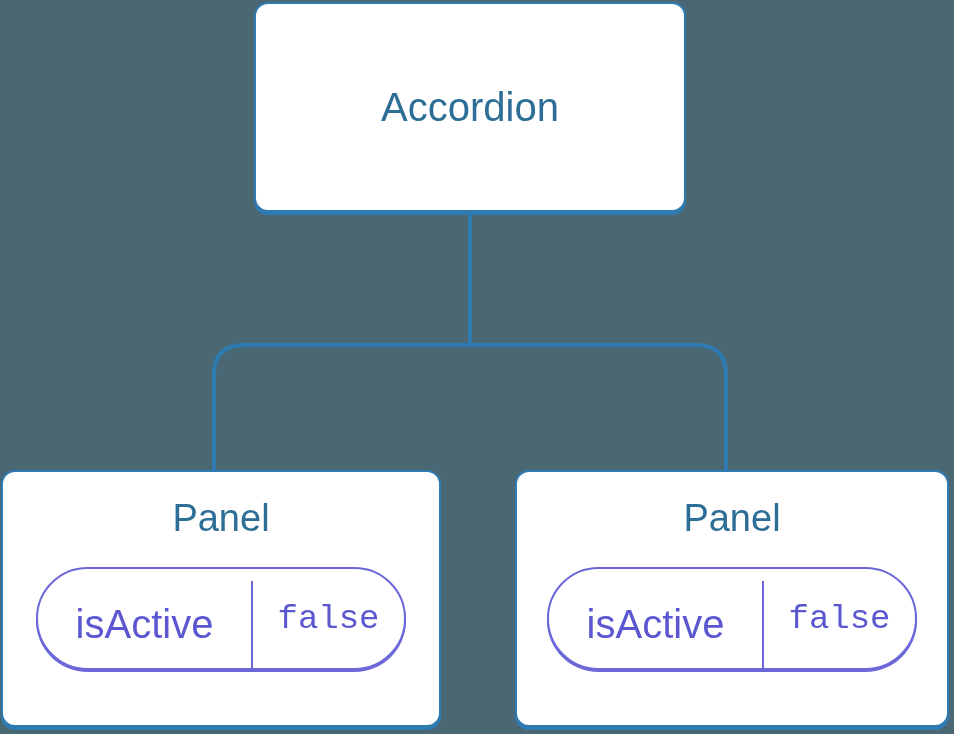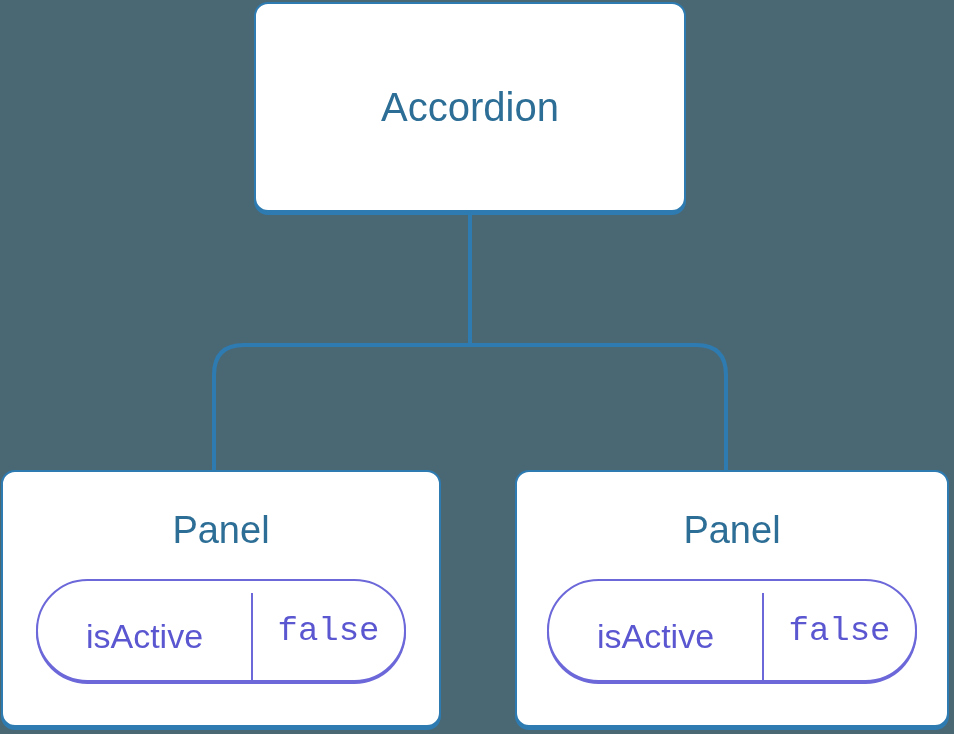--- a/index.html
+++ b/index.html
@@ -41,21 +41,21 @@
   .connector-svg{
     position:absolute;left:0;top:0;width:954px;height:734px;
     pointer-events:none;
   }
   .panel-node{
     top:470px;height:257px;
   }
   .panel-left{left:1px;width:440px;}
   .panel-right{left:515px;width:434px;}
   .panel-title{
-    margin-top:30px;
+    margin-top:18px;
     height:56px;
     display:flex;align-items:center;justify-content:center;
     color:var(--node-text);
     font-size:38px;font-weight:500;
   }
   .prop-pill{
     margin:21px auto 0 auto;
     width:370px;height:103px;
     border:2px solid var(--pill-border);
     border-radius:52px;
@@ -63,21 +63,21 @@
     display:flex;
     overflow:hidden;
     background:var(--node-fill);
     box-shadow:0 2px 0 0 var(--pill-border);
   }
   .prop-name{
     width:213px;
     border-right:2px solid var(--pill-border);
     display:flex;align-items:center;justify-content:center;
     color:var(--pill-text);
-    font-size:34px;
+    font-size:40px;
     margin-top:12px;
   }
   .prop-value{
     flex:1;
     display:flex;align-items:center;justify-content:center;
     color:var(--pill-text);
     font-size:34px;
     font-family:Liberation Mono, monospace;
   }
 </style>

